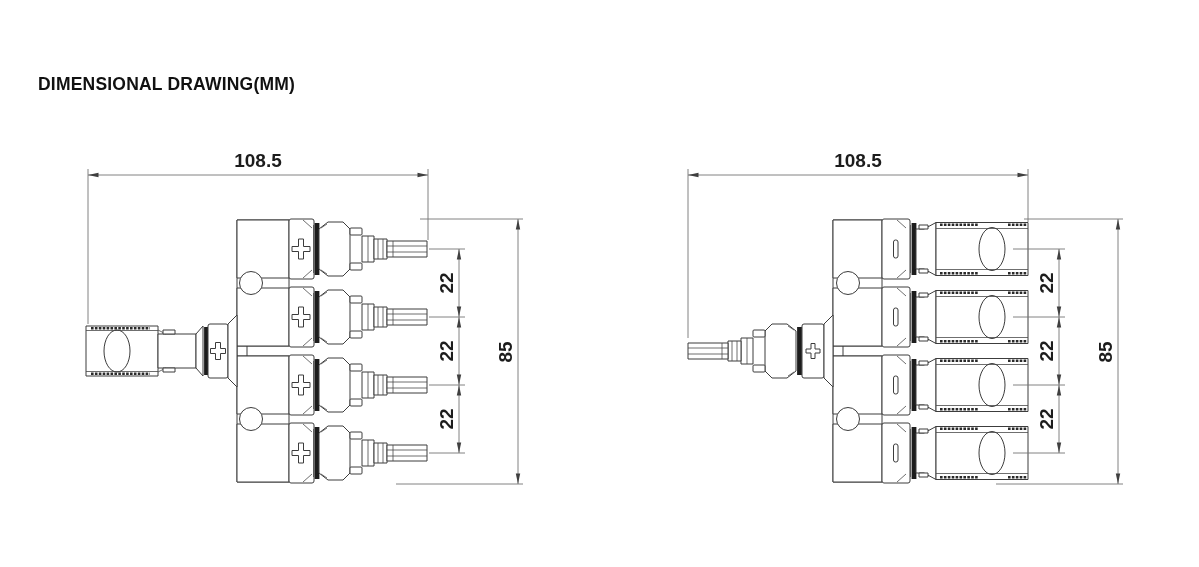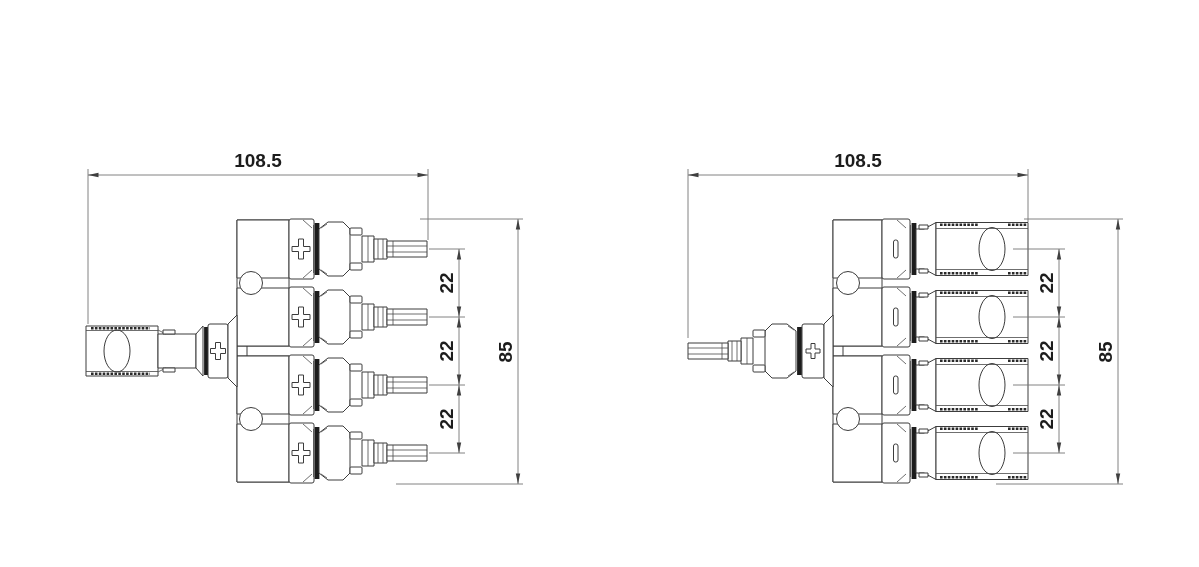--- a/index.html
+++ b/index.html
@@ -14,20 +14,21 @@
   .gasket{fill:none;stroke:#1c1c1c;stroke-width:2.4;}
   .knurl{fill:none;stroke:#2a2a2a;stroke-width:2.6;stroke-dasharray:2.6 1.3;}
   .dimln{fill:none;stroke:#757575;stroke-width:.9;}
   .dimtext{font-family:"Liberation Sans",sans-serif;font-size:19px;font-weight:bold;fill:#1c1c1c;}
   #arr path{fill:#3f3f3f;stroke:none;}
 </style>
 </head>
 <body>
 
 <div class="canvas">
+  <div class="title">DIMENSIONAL DRAWING(MM)</div>
 
   <svg width="1199" height="567" viewBox="0 0 1199 567">
     <defs>
       <marker id="arr" viewBox="0 0 11 6" markerWidth="11" markerHeight="6" refX="11" refY="3" orient="auto-start-reverse" markerUnits="userSpaceOnUse">
         <path d="M11,3 L0.5,5.2 L0.5,0.8 Z"></path>
       </marker>
 
       <g id="plug-m">
         <path class="ol" d="M82,-20 L91,-27 L106,-27 L113,-20 L113,20 L106,27 L91,27 L82,20 Z"></path>
         <path class="thin" d="M84,-21 L90,-25 M84,21 L90,25"></path>

